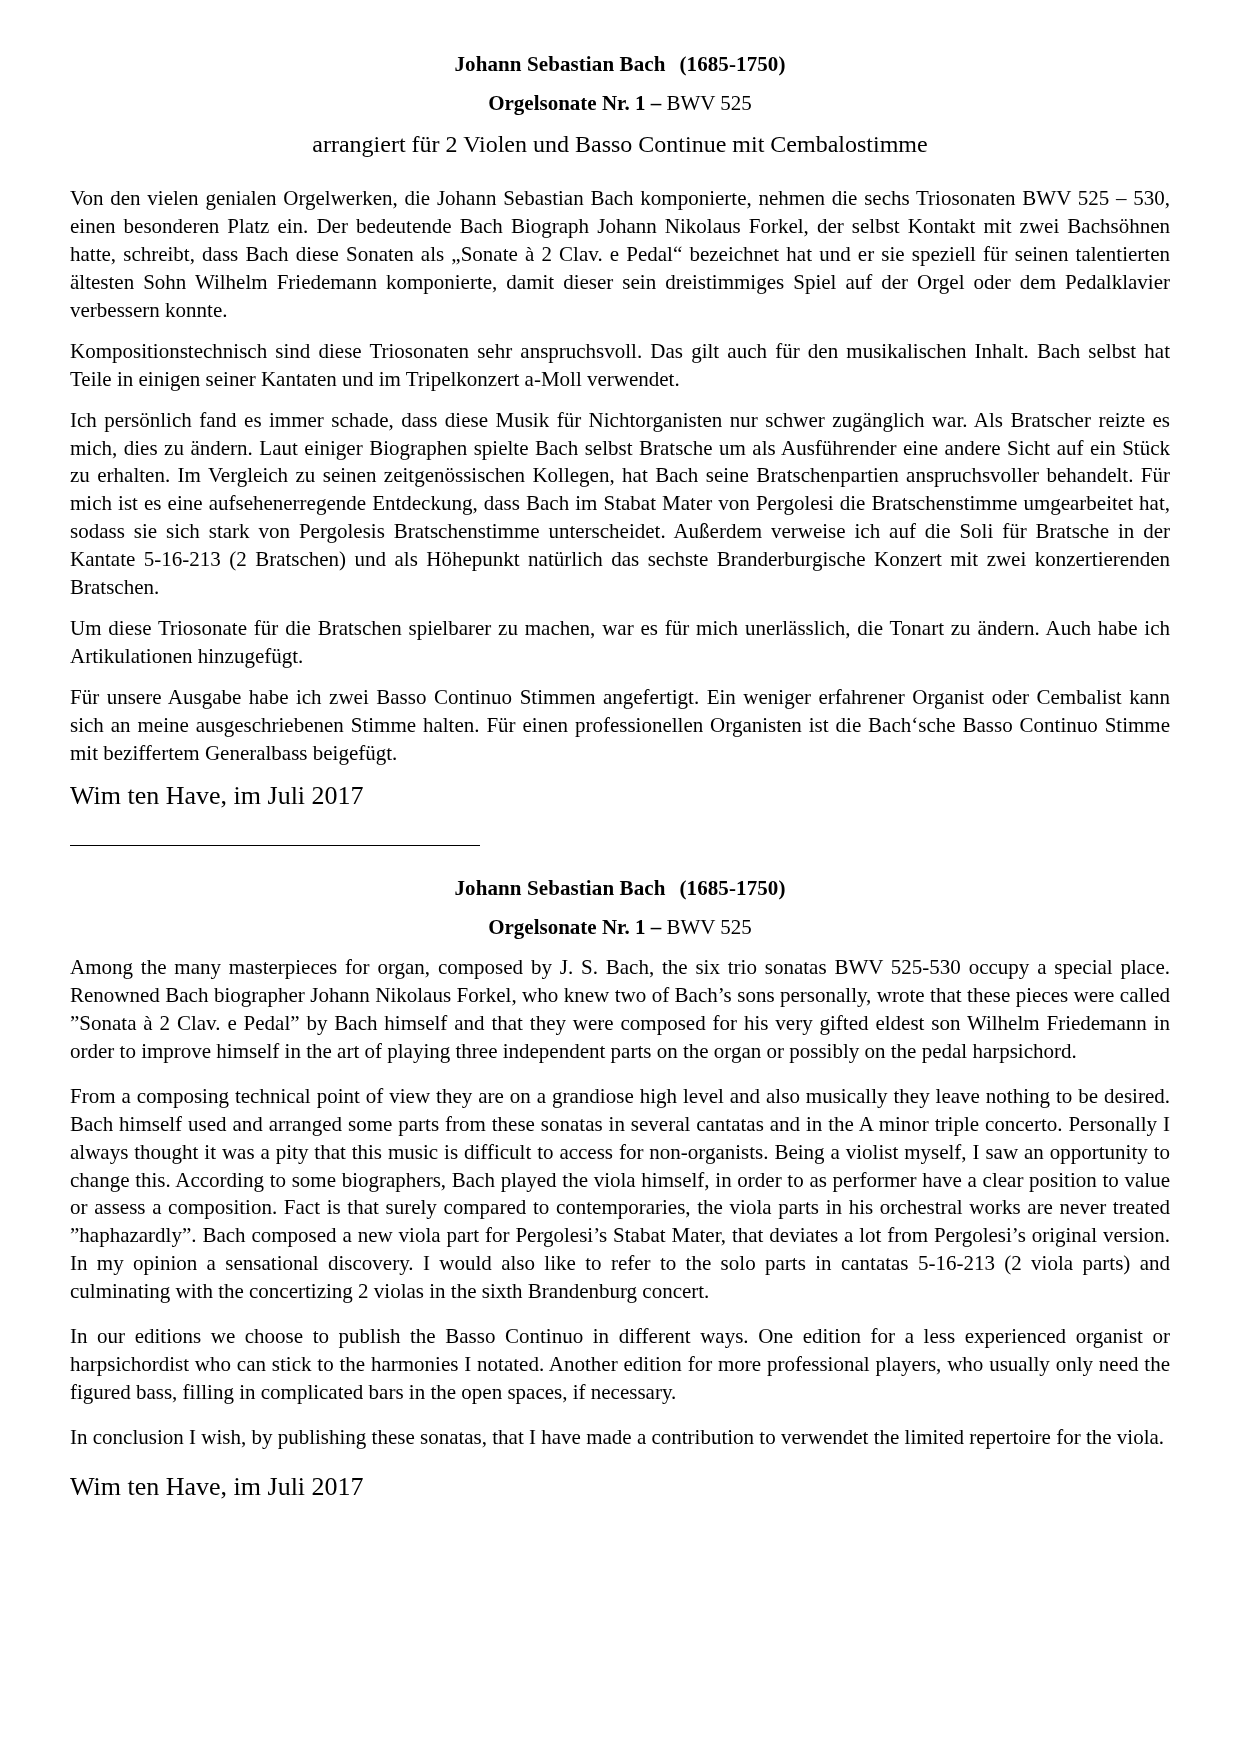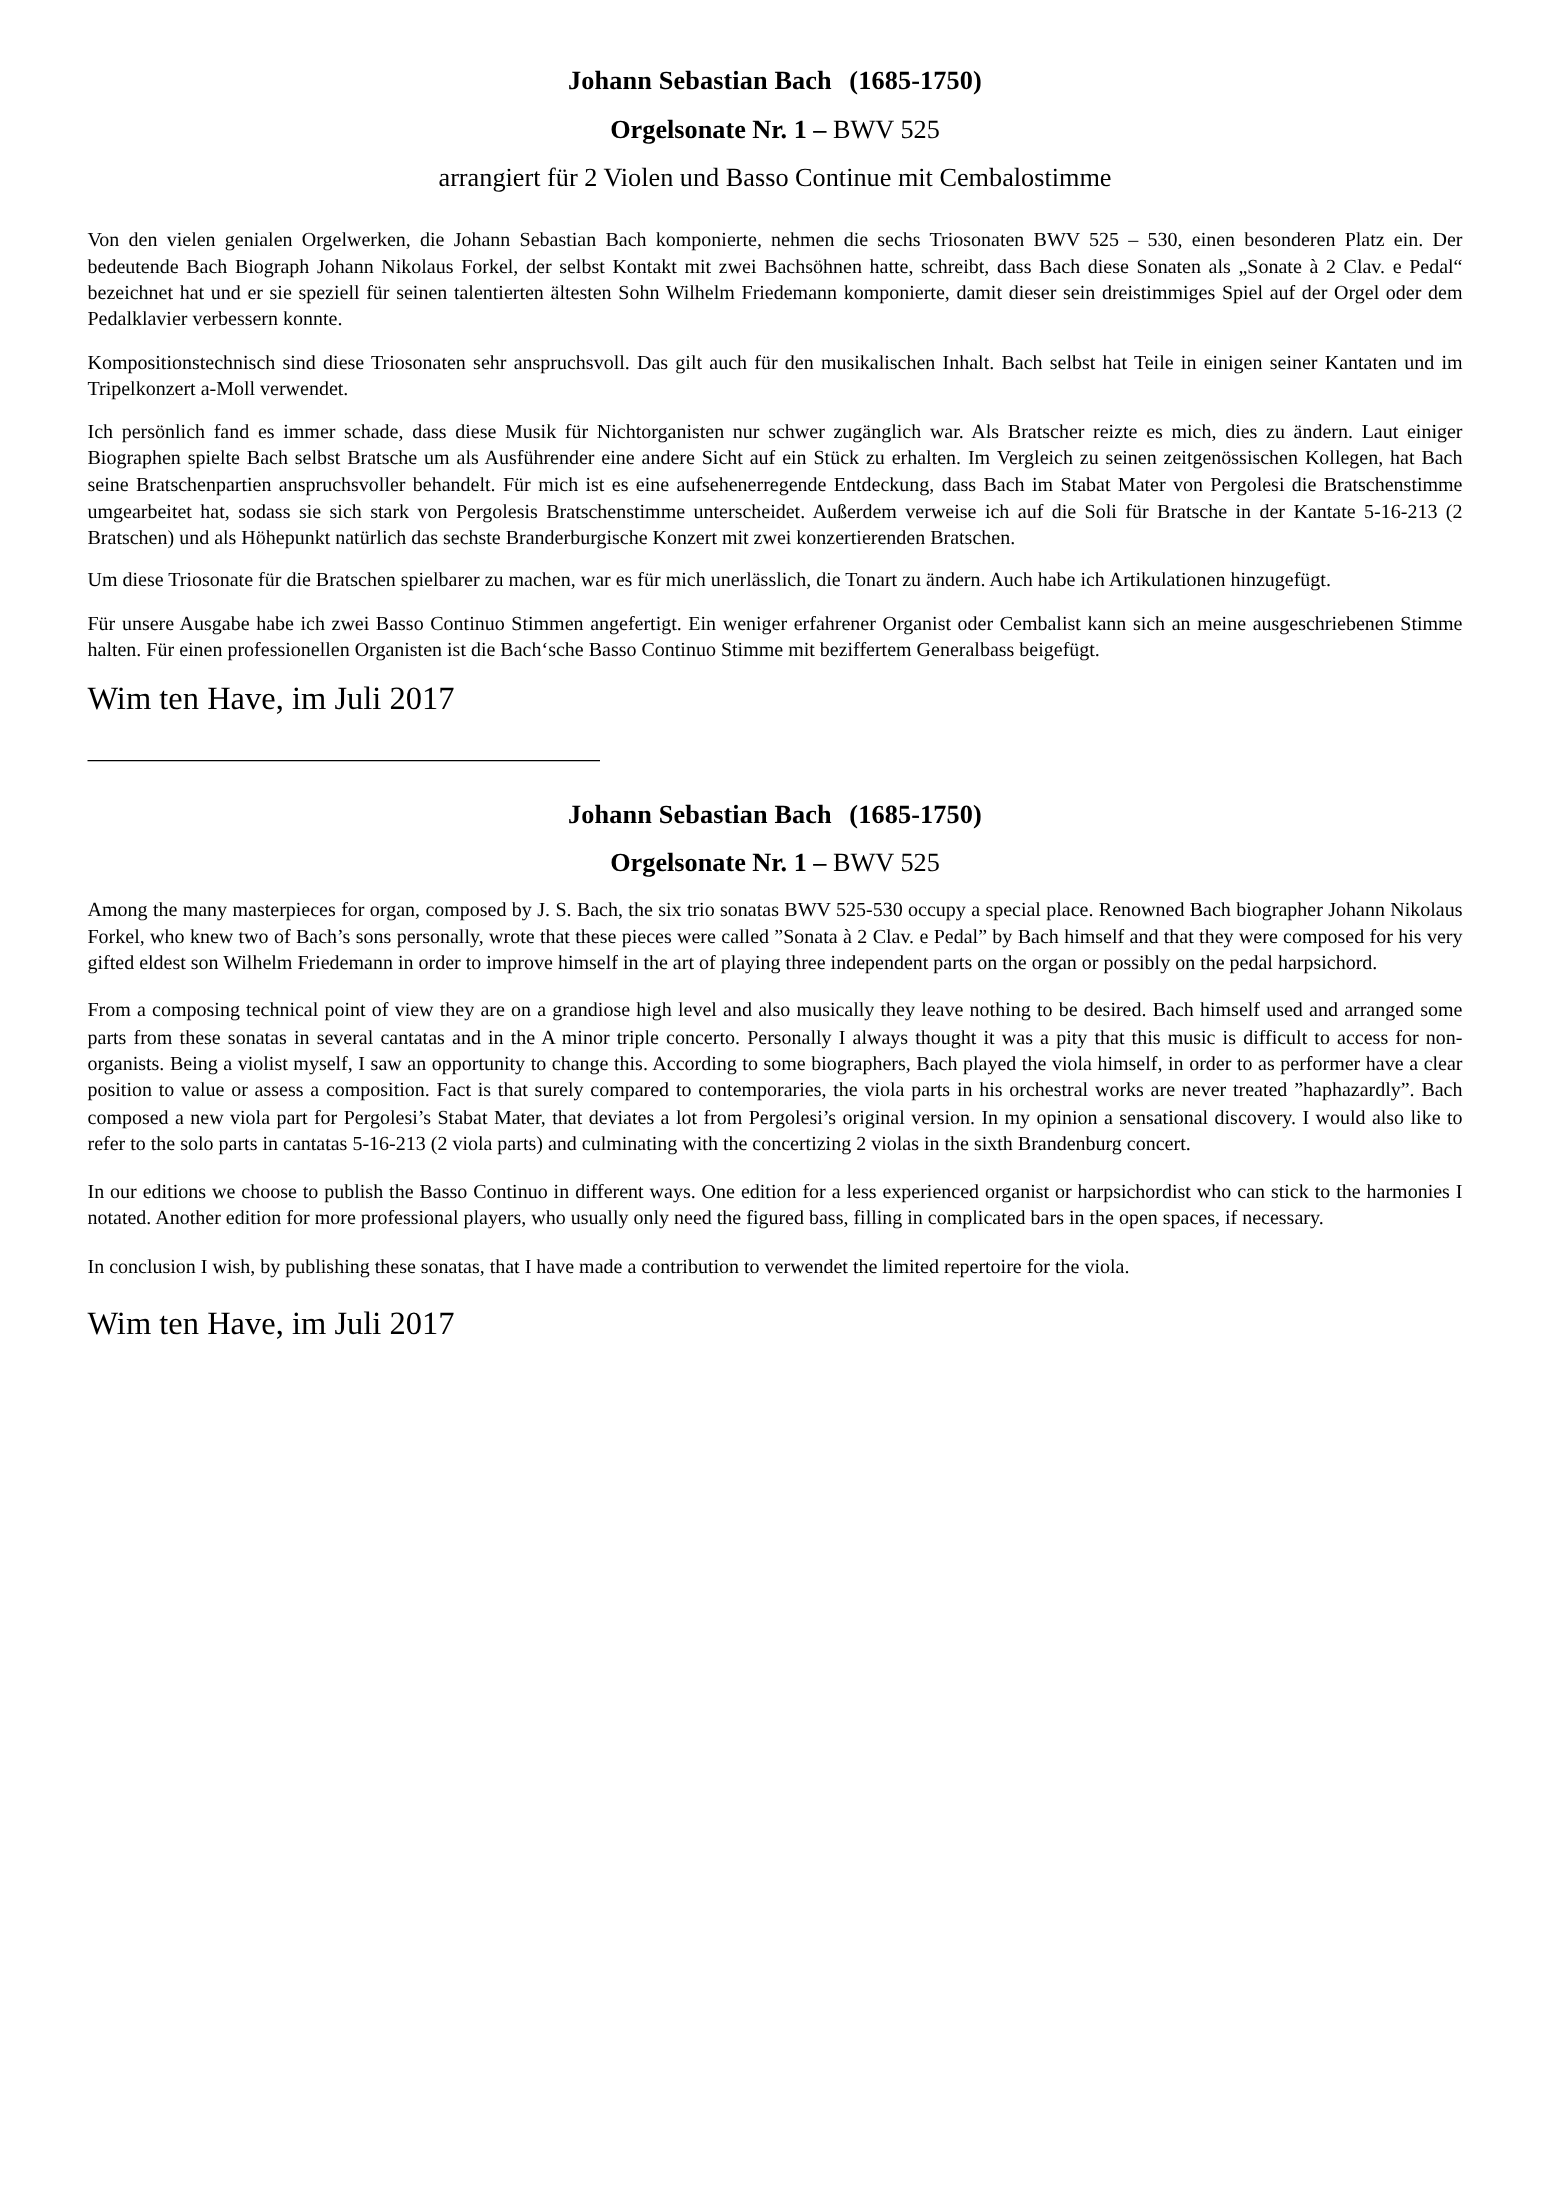--- a/index.html
+++ b/index.html
@@ -37,26 +37,26 @@
   .title-line2 {
     font-size: 21px;
     margin: 0 0 14px 0;
     line-height: 1.2;
   }
   .title-line2 .bold {
     font-weight: bold;
     text-align: center;
   }
   .title-line3 {
-    font-size: 21px;
+    font-size: 24px;
     margin: 0 0 26px 0;
     line-height: 1.2;
   }
   p.body-par {
-    font-size: 16px;
+    font-size: 21px;
     line-height: 1.33;
     text-align: justify;
     margin: 0 0 13px 0;
   }
   .signature {
     font-size: 26px;
     margin: 12px 0 0 0;
   }
   .rule {
     margin: 34px 0 30px 0;

